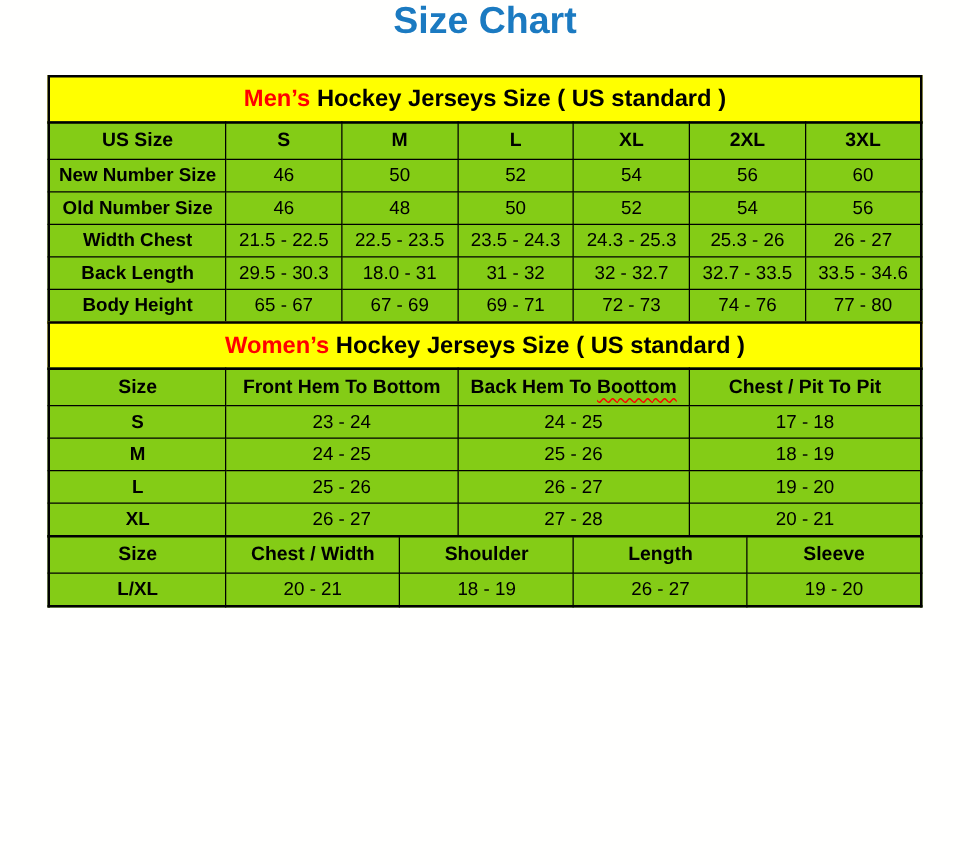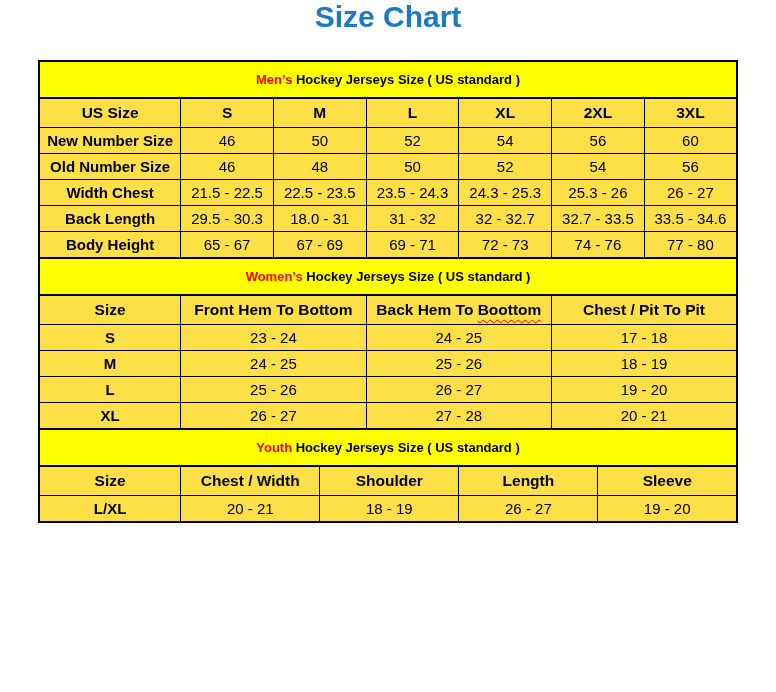--- a/index.html
+++ b/index.html
@@ -24,33 +24,33 @@
     line-height: 34px;
     font-weight: bold;
     color: var(--title-color);
   }
   .tables { width: 700px; margin: 0 auto; }
   .banner {
     background: var(--banner-bg);
     border: 2px solid var(--border-color);
     text-align: center;
     font-weight: bold;
-    font-size: 13px;
+    font-size: 19px;
     line-height: 21px;
     padding: 7px 0;
     color: #000;
   }
   .tables > * + * { margin-top: -2px; }
   .accent { color: var(--accent-red); }
   .tbl {
     width: 100%;
     border-collapse: collapse;
     table-layout: fixed;
     border: 2px solid var(--border-color);
-    background: #fde047;
+    background: #84cc16;
   }
   .tbl th, .tbl td {
     border: 1px solid var(--border-color);
     text-align: center;
     vertical-align: middle;
     color: #000;
     overflow: hidden;
     white-space: nowrap;
   }
   .tbl th.colhead {
@@ -186,21 +186,20 @@
             <td class="val">19 - 20</td>
           </tr>
           <tr class="data-row">
             <td class="rowlabel">XL</td>
             <td class="val">26 - 27</td>
             <td class="val">27 - 28</td>
             <td class="val">20 - 21</td>
           </tr>
         </tbody>
       </table>
-      <div class="banner"><span class="accent">Youth</span> <span class="banner-rest">Hockey Jerseys Size ( US standard )</span></div>
       <table class="tbl tbl-youth">
         <colgroup>
           <col class="col-label">
           <col>
           <col>
           <col>
           <col>
         </colgroup>
         <thead>
           <tr class="header-row">

